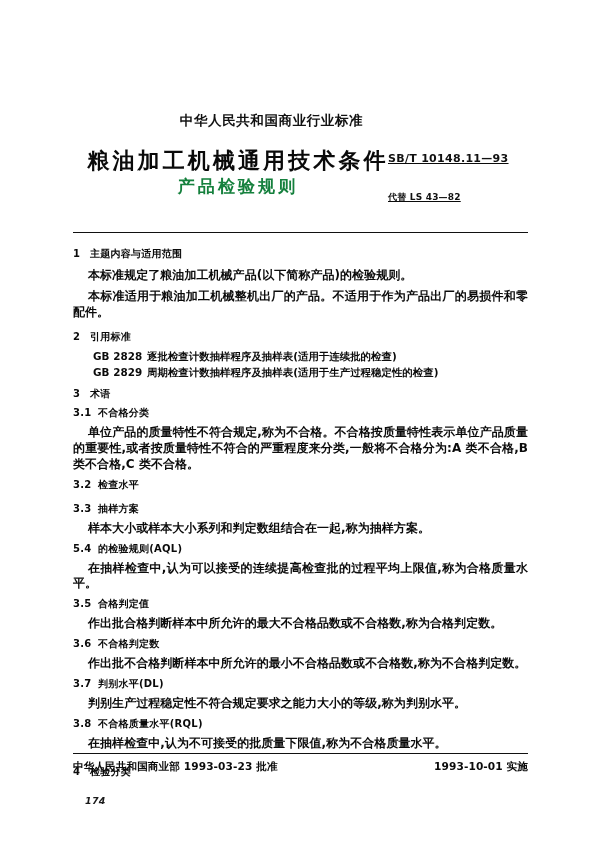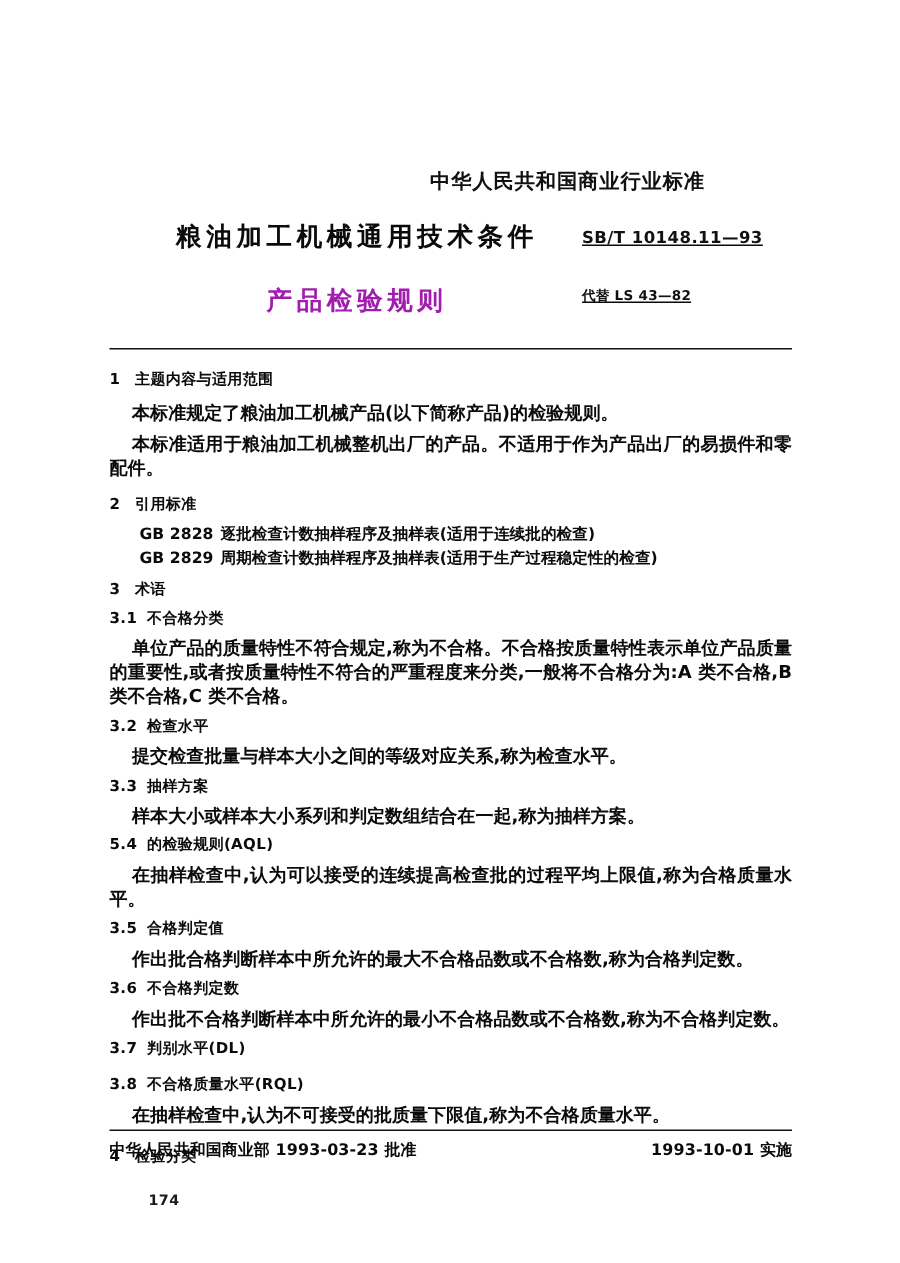--- a/index.html
+++ b/index.html
@@ -26,51 +26,51 @@
   }
 
   
   .masthead {
     position: absolute;
     left: 73px;
     top: 112px;
     width: 455px;
   }
   .issuer-line {
-    text-align: right;
+    text-align: center;
     font-size: 13.5px;
     font-weight: 700;
     letter-spacing: 0.6px;
     color: #111;
     padding-right: 58px;
   }
 
   .title-row {
     position: relative;
     margin-top: 20px;
     height: 56px;
   }
   .title-block {
     width: 330px;
     text-align: center;
   }
   .title-main {
-    font-size: 17px;
+    font-size: 22px;
     font-weight: 700;
     letter-spacing: 3.1px;
     line-height: 1.0;
     color: #0a0a0a;
   }
   .title-sub {
     font-size: 17px;
     font-weight: 700;
     letter-spacing: 3.1px;
     line-height: 1.0;
-    margin-top: 26px;
-    color: #a21caf;
+    margin-top: 6px;
+    color: #15803d;
   }
 
   .std-block {
     position: absolute;
     right: 0;
     top: 2px;
     width: 140px;
     text-align: left;
     text-decoration: underline;
   }
@@ -177,26 +177,27 @@
   .footer-left, .footer-right {
     font-size: 10.6px;
     font-weight: 700;
     letter-spacing: 0.1px;
     color: #0b0b0b;
     white-space: nowrap;
   }
 
   .page-number {
     position: absolute;
-    left: 99px;
+    left: 85px;
     top: 795px;
     font-size: 9.5px;
     font-weight: 700;
     letter-spacing: 0.3px;
     color: #1a1a1a;
+    font-style: italic;
   }
 </style>
 </head>
 <body>
 
 <div class="page">
 
   <div class="masthead">
     <div class="issuer-line">中华人民共和国商业行业标准</div>
 
@@ -235,21 +236,20 @@
     <p class="sec-head"><span class="num">3</span><span>术语</span></p>
     <div class="gap-m"></div>
 
     <p class="sec-head level2"><span class="num">3.1</span><span>不合格分类</span></p>
     <div class="gap-s"></div>
     <p class="para">单位产品的质量特性不符合规定,称为不合格。不合格按质量特性表示单位产品质量的重要性,或者按质量特性不符合的严重程度来分类,一般将不合格分为:A 类不合格,B 类不合格,C 类不合格。</p>
     <div class="gap-s"></div>
 
     <p class="sec-head level2"><span class="num">3.2</span><span>检查水平</span></p>
     <div class="gap-s"></div>
-    <p class="para">提交检查批量与样本大小之间的等级对应关系,称为检查水平。</p>
     <div class="gap-s"></div>
 
     <p class="sec-head level2"><span class="num">3.3</span><span>抽样方案</span></p>
     <div class="gap-s"></div>
     <p class="para">样本大小或样本大小系列和判定数组结合在一起,称为抽样方案。</p>
     <div class="gap-s"></div>
 
     <p class="sec-head level2"><span class="num">5.4</span><span>的检验规则(AQL)</span></p>
     <div class="gap-s"></div>
     <p class="para">在抽样检查中,认为可以接受的连续提高检查批的过程平均上限值,称为合格质量水平。</p>
@@ -260,20 +260,21 @@
     <p class="para">作出批合格判断样本中所允许的最大不合格品数或不合格数,称为合格判定数。</p>
     <div class="gap-s"></div>
 
     <p class="sec-head level2"><span class="num">3.6</span><span>不合格判定数</span></p>
     <div class="gap-s"></div>
     <p class="para">作出批不合格判断样本中所允许的最小不合格品数或不合格数,称为不合格判定数。</p>
     <div class="gap-s"></div>
 
     <p class="sec-head level2"><span class="num">3.7</span><span>判别水平(DL)</span></p>
     <div class="gap-s"></div>
+    <p class="para">判别生产过程稳定性不符合规定要求之能力大小的等级,称为判别水平。</p>
     <div class="gap-s"></div>
 
     <p class="sec-head level2"><span class="num">3.8</span><span>不合格质量水平(RQL)</span></p>
     <div class="gap-s"></div>
     <p class="para">在抽样检查中,认为不可接受的批质量下限值,称为不合格质量水平。</p>
 
     <div class="gap-xl"></div>
 
     <p class="sec-head"><span class="num">4</span><span>检验分类</span></p>
     <div class="gap-m"></div>

